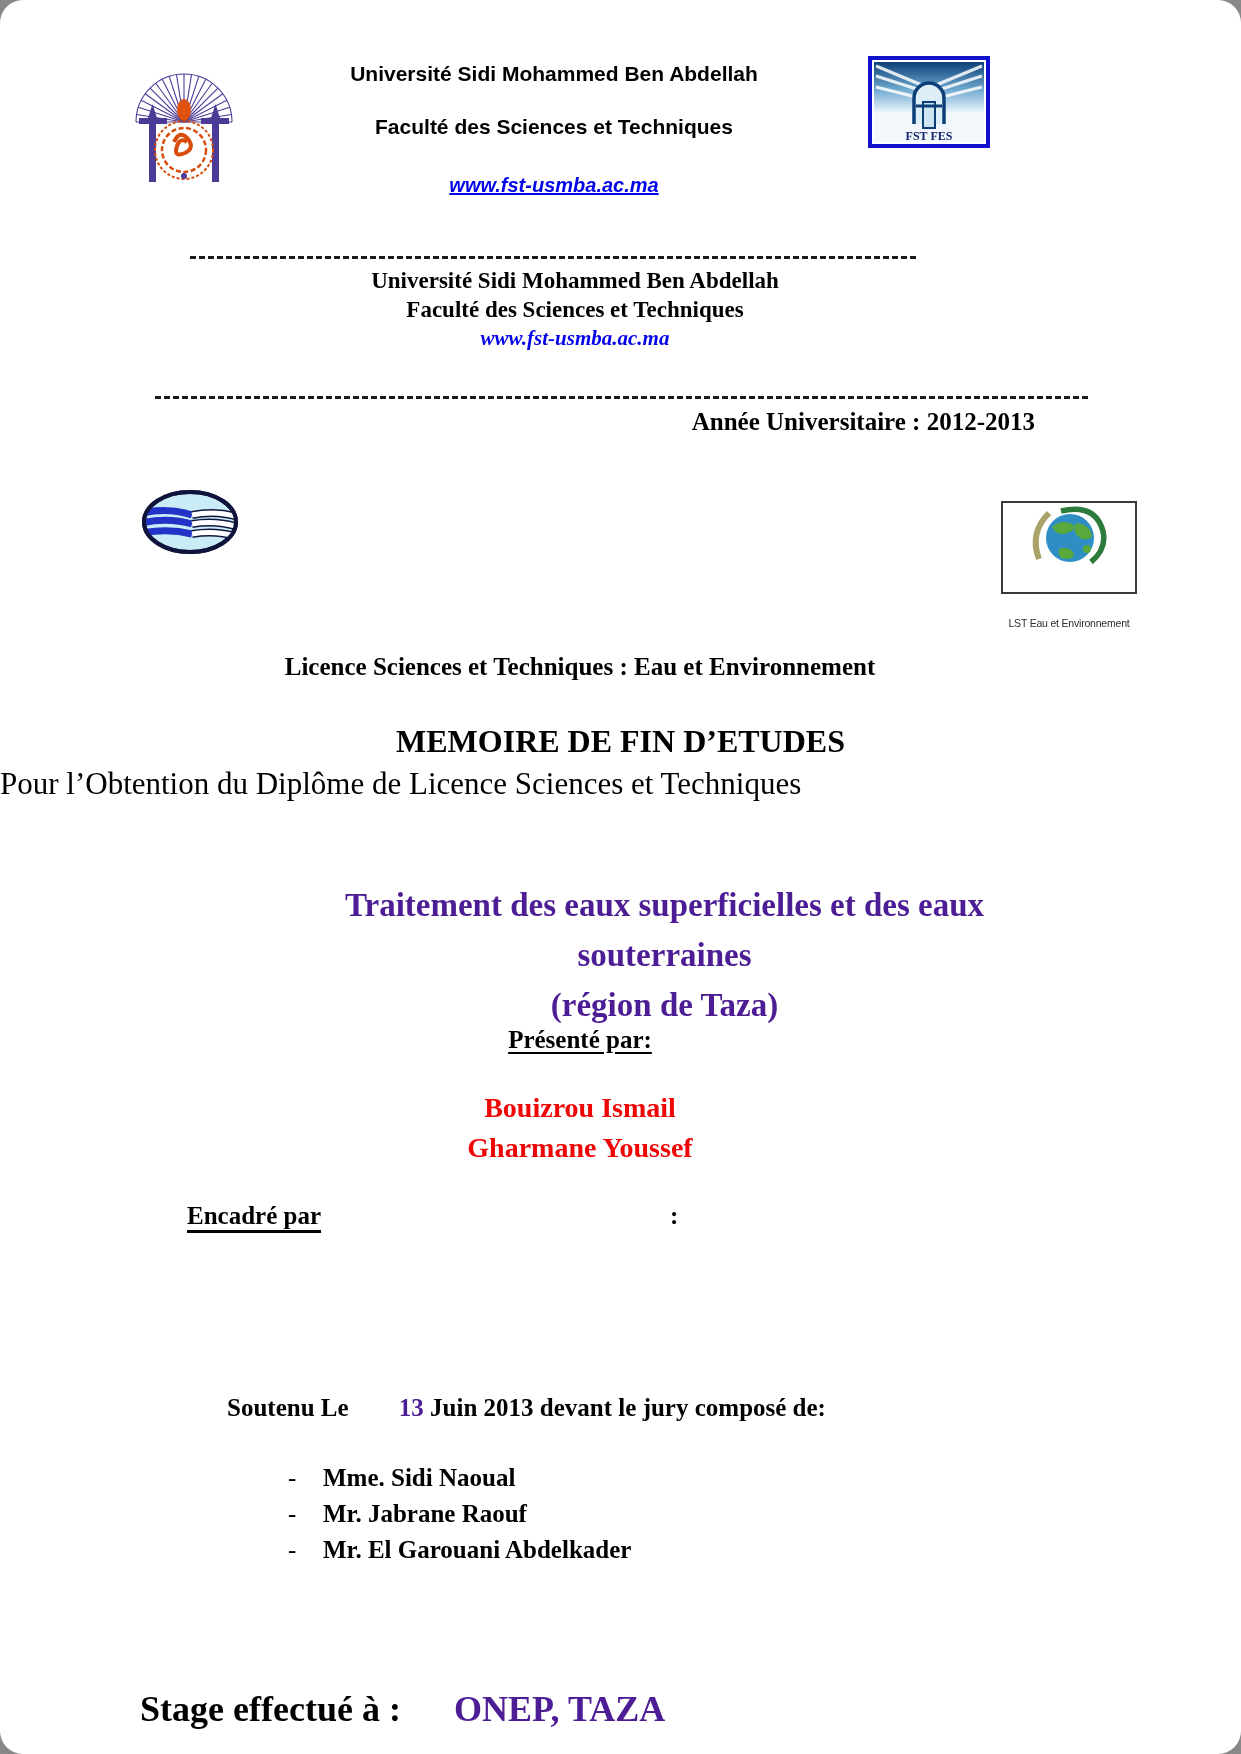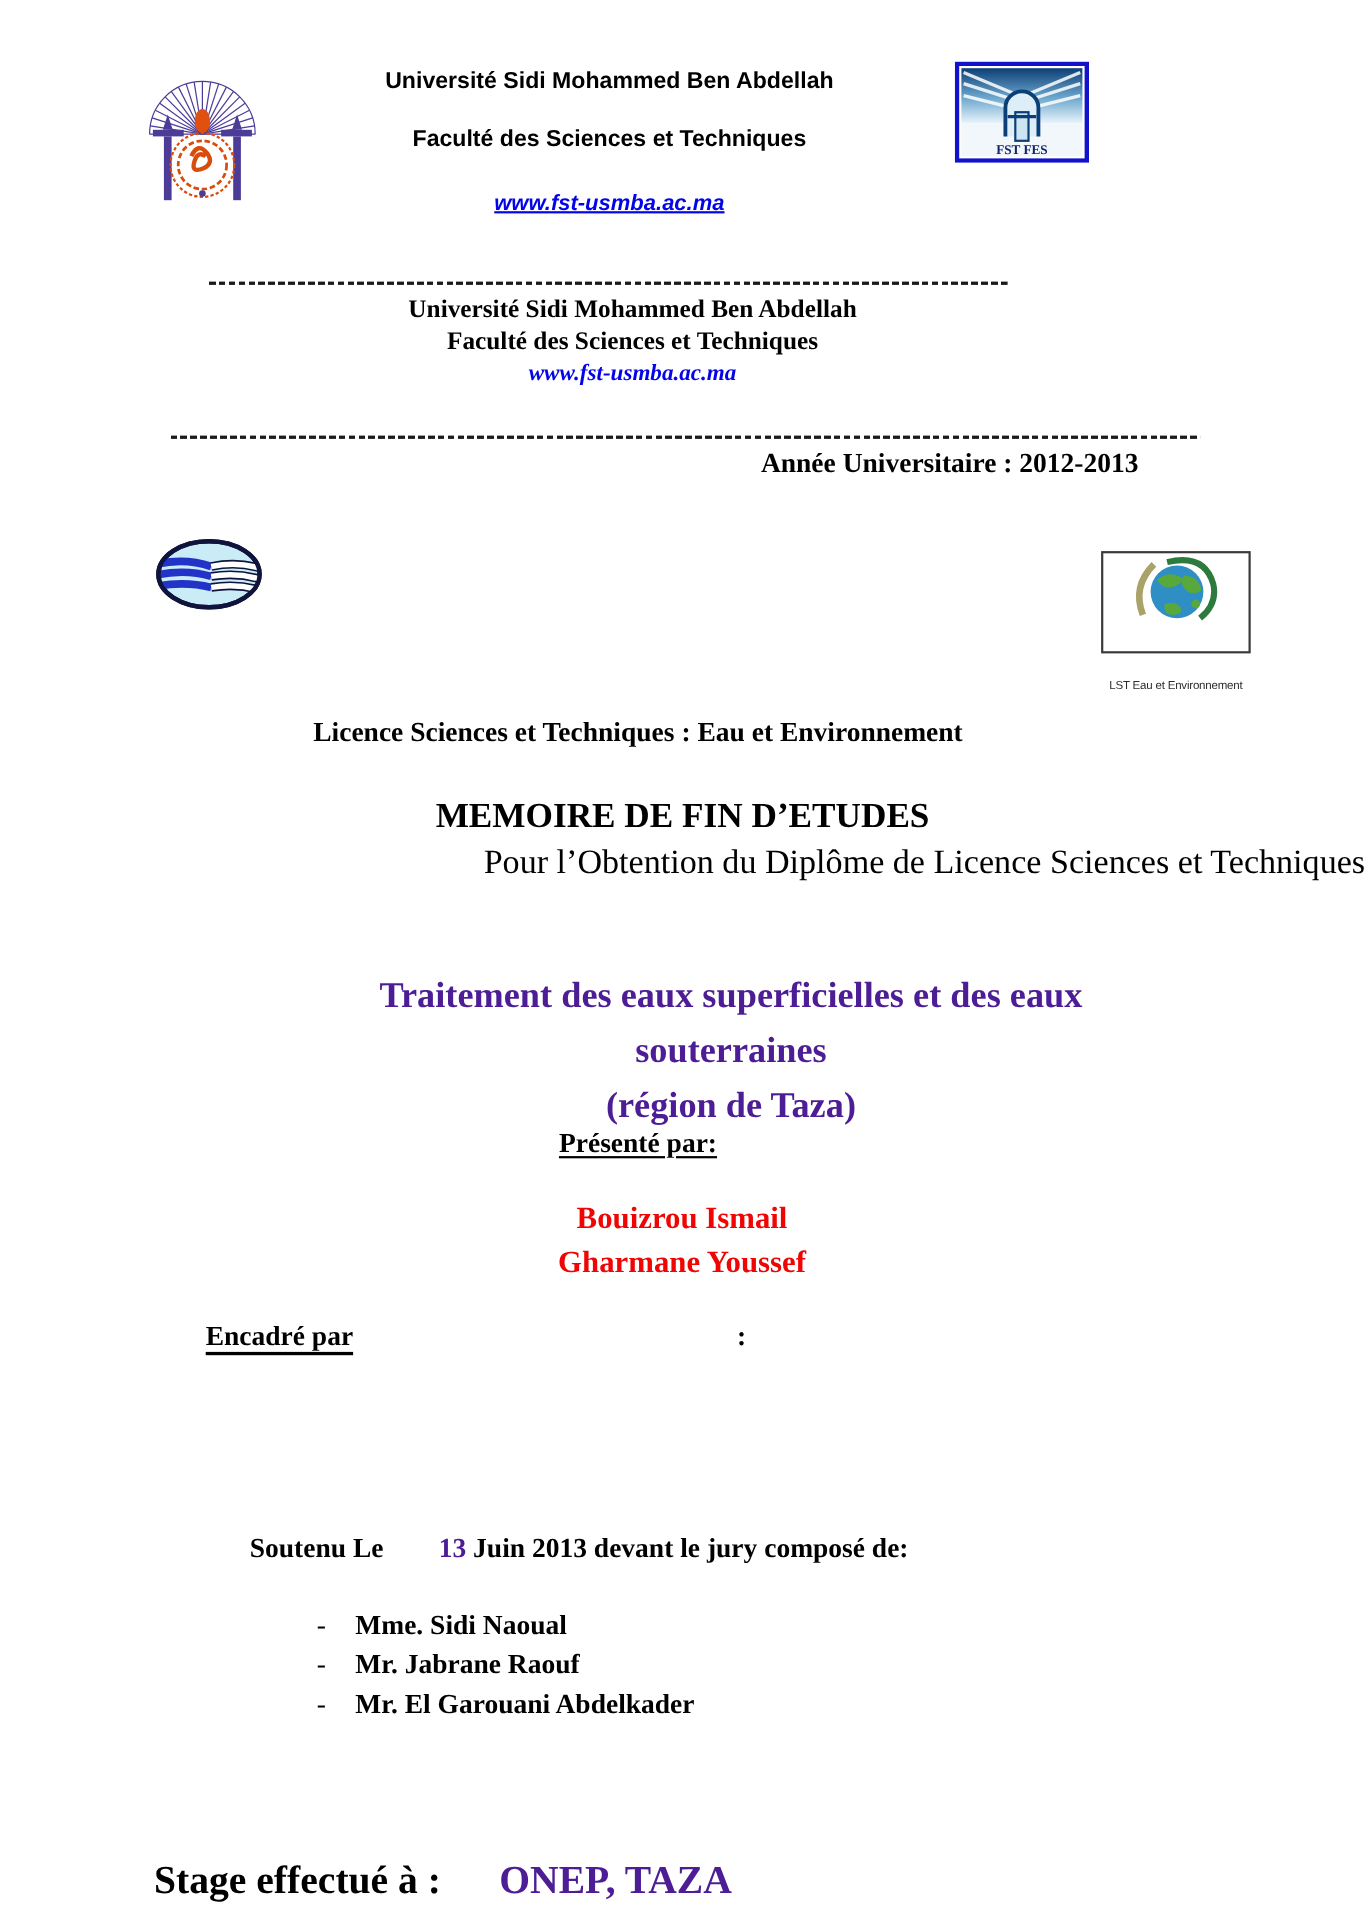--- a/index.html
+++ b/index.html
@@ -4,20 +4,21 @@
 <style>
   html,body{margin:0;padding:0;background:#888;}
   .page{
     position:relative;
     width:1241px;height:1754px;
     background:#ffffff;
     font-family:"Liberation Serif", serif;
     color:#000;
     overflow:hidden;
     margin:0 auto;
+    border-radius:23px;
   }
   
   .emblem{position:absolute;left:128px;top:58px;width:112px;height:130px;}
   .fst-logo{position:absolute;left:868px;top:56px;width:122px;height:92px;}
   .hdr-center{position:absolute;left:0;top:62px;width:1108px;text-align:center;
     font-family:"Liberation Sans", sans-serif;font-weight:bold;font-size:21px;}
   .hdr-line2{margin-top:29px;}
   .top-link-row{position:absolute;left:0;top:174px;width:1108px;text-align:center;}
   .top-link{
     font-family:"Liberation Sans", sans-serif;
@@ -39,31 +40,31 @@
   .lst-box{position:absolute;left:1001px;top:501px;width:136px;height:93px;
     background:#fff;border:2px solid #3a3a3a;box-sizing:border-box;}
   .lst-box svg{display:block;margin:2px auto 0;}
   .lst-caption{font-family:"Liberation Sans", sans-serif;font-size:10.5px;
     color:#2c2c2c;text-align:center;white-space:nowrap;letter-spacing:-0.2px;margin-top:46px;}
   
   .program{position:absolute;left:0;top:653px;width:1160px;text-align:center;
     font-weight:bold;font-size:25px;}
   .memoire{position:absolute;left:0;top:723px;width:1241px;text-align:center;
     font-weight:bold;font-size:32px;}
-  .pour{position:absolute;left:0;top:766px;width:1241px;text-align:right;
+  .pour{position:absolute;left:0;top:766px;width:1241px;text-align:left;
     font-size:31px;}
   
   .red{color:#4c1d95;padding-left:44px;}
   .thesis-title{position:absolute;left:0;top:880px;width:1241px;text-align:center;
     font-weight:bold;font-size:33px;line-height:50px;}
   .presente{position:absolute;left:0;top:1026px;width:1160px;text-align:center;
     font-weight:bold;font-size:25px;}
   .presente span{text-decoration:underline;text-decoration-thickness:2px;text-underline-offset:4px;}
   .authors{position:absolute;left:0;top:1088px;width:1160px;text-align:center;
-    font-weight:bold;font-size:28px;line-height:40px;color:#f00505;padding-left:40px;}
+    font-weight:bold;font-size:28px;line-height:40px;color:#f00505;}
   
   .encadre-label{position:absolute;left:187px;top:1202px;font-weight:bold;font-size:25px;
     text-decoration:underline;text-decoration-thickness:3px;text-underline-offset:6px;}
   .encadre-colon{position:absolute;left:670px;top:1202px;font-weight:bold;font-size:25px;}
   .supervisors{position:absolute;left:142px;top:1276px;font-weight:bold;font-size:21px;line-height:31px;}
   .sup-name{margin-left:7px;}
   
   .soutenu{position:absolute;left:0;top:1394px;width:1053px;text-align:center;
     font-weight:bold;font-size:25px;}
   .jury{position:absolute;left:288px;top:1460px;font-weight:bold;font-size:25px;line-height:36px;}

